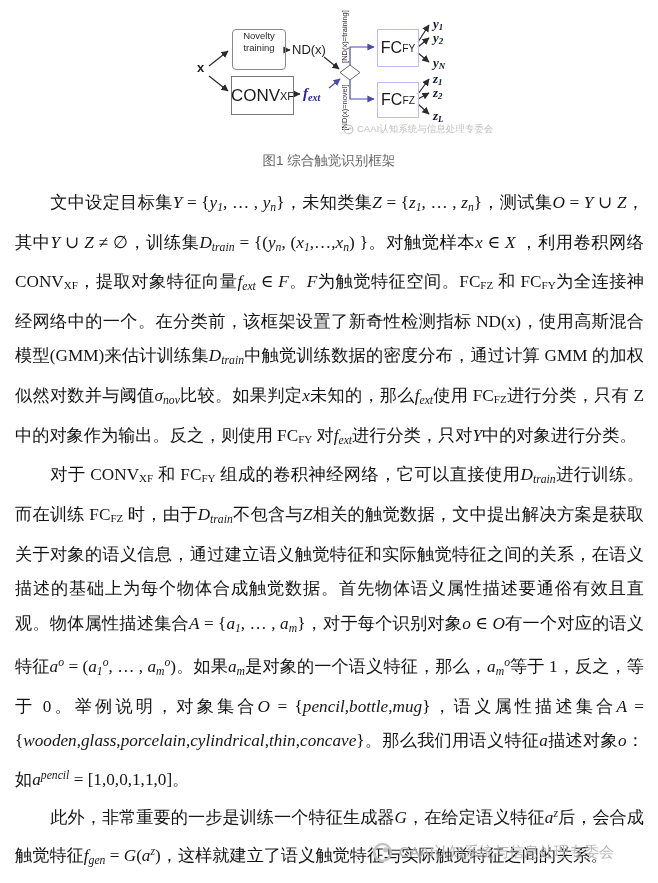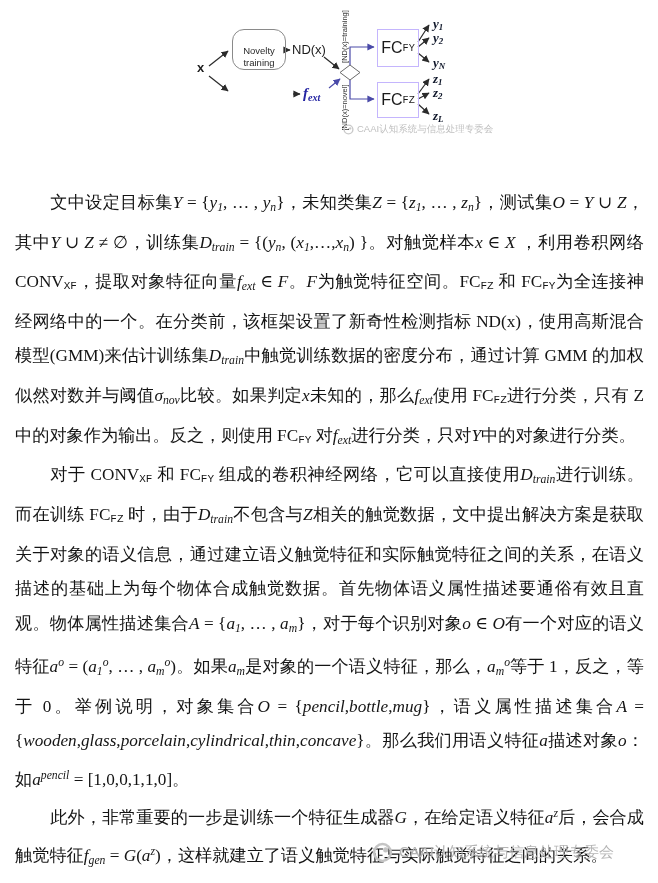--- a/index.html
+++ b/index.html
@@ -11,22 +11,22 @@
   }
 
   
   .figure { position:absolute; left:193px; top:4px; width:340px; height:142px; }
   .figure .svg-layer { position:absolute; left:0; top:0; width:340px; height:142px; }
   .dg-label { position:absolute; font-family:"Liberation Sans","DejaVu Sans",sans-serif; color:#1d1d1d; white-space:nowrap; }
   .x-label   { left:4px;  top:56px; font-size:13px; font-weight:bold; }
   .nd-label  { left:99px; top:38px; font-size:13px; }
   .novelty-box {
     position:absolute; left:39px; top:25px; width:52px; height:39px;
-    border:1px solid #8a8a8a; border-radius:12px;
-    display:flex; flex-direction:column; align-items:center; justify-content:flex-end;
+    border:1px solid #8a8a8a; border-radius:4px;
+    display:flex; flex-direction:column; align-items:center; justify-content:flex-start;
     font-family:"Liberation Sans","DejaVu Sans",sans-serif;
     font-size:9.5px; line-height:1.25; color:#2a2a2a;
   }
   .conv-box {
     position:absolute; left:38px; top:72px; width:61px; height:37px;
     border:1px solid #777;
     display:flex; align-items:center; justify-content:center;
     font-family:"Liberation Sans","DejaVu Sans",sans-serif;
     font-size:17px; color:#1a1a1a;
   }
@@ -72,21 +72,21 @@
   .body-text p {
     margin:0; text-indent:2.05em; font-size:17.2px; line-height:34.4px;
     text-align:justify; color:#141414;
   }
 
   
   .seg-c { font-style:normal; }
   .seg-m { font-style:italic; font-family:"Liberation Serif","DejaVu Serif",serif; }
   .seg-s { font-style:italic; font-family:"Liberation Serif","DejaVu Serif",serif;
            font-size:68%; vertical-align:-0.28em; }
-  .seg-S { font-style:normal; font-size:64%; vertical-align:-0.18em;font-family:Liberation Mono, monospace; }
+  .seg-S { font-style:normal; font-size:64%; vertical-align:-0.18em; }
   .seg-p { font-style:italic; font-family:"Liberation Serif","DejaVu Serif",serif;
            font-size:68%; vertical-align:0.5em; }
 
   
   .footer-watermark {
     position:absolute; left:372px; top:842px; display:flex; align-items:center; gap:6px;
     font-family:"Liberation Sans","DejaVu Sans",sans-serif;
     font-size:15px; color:#b5b5b5; white-space:nowrap; z-index:2;
   }
 </style>
@@ -133,20 +133,24 @@
 
     <span class="dg-label x-label">x</span>
 
     <div class="novelty-box">
       <span>Novelty</span>
       <span>training</span>
     </div>
 
     <span class="dg-label nd-label">ND(x)</span>
 
+    <div class="conv-box">
+        <span class="seg-c">CONV</span>
+        <span class="seg-S">XF</span>
+      </div>
 
     <span class="fext-label"><span class="seg-m">f</span><span class="seg-s">ext</span></span>
 
     <span class="branch-label branch-training">[ND(x)=training]</span>
     <span class="branch-label branch-novel">[ND(x)=novel]</span>
 
     <div class="fc-box fcfy-box">
         <span class="seg-c">FC</span>
         <span class="seg-S">FY</span>
       </div>
@@ -164,20 +168,21 @@
 
     <div class="fig-watermark">
       <svg width="11" height="11" viewBox="0 0 20 20">
         <circle cx="10" cy="10" r="8" fill="none" stroke="#c9c9c9" stroke-width="2.5"></circle>
         <circle cx="13" cy="8" r="2.2" fill="#c9c9c9"></circle>
       </svg>
       <span>CAAI认知系统与信息处理专委会</span>
     </div>
   </div>
 
+  <div class="caption">图1 综合触觉识别框架</div>
 
   <div class="body-text">
     <p><span class="seg-c">文中设定目标集</span><span class="seg-m">Y</span><span class="seg-c"> = {</span><span class="seg-m">y</span><span class="seg-s">1</span><span class="seg-c">, … , </span><span class="seg-m">y</span><span class="seg-s">n</span><span class="seg-c">}，未知类集</span><span class="seg-m">Z</span><span class="seg-c"> = {</span><span class="seg-m">z</span><span class="seg-s">1</span><span class="seg-c">, … , </span><span class="seg-m">z</span><span class="seg-s">n</span><span class="seg-c">}，测试集</span><span class="seg-m">O</span><span class="seg-c"> = </span><span class="seg-m">Y</span><span class="seg-c"> ∪ </span><span class="seg-m">Z</span><span class="seg-c">，其中</span><span class="seg-m">Y</span><span class="seg-c"> ∪ </span><span class="seg-m">Z</span><span class="seg-c"> ≠ ∅，训练集</span><span class="seg-m">D</span><span class="seg-s">train</span><span class="seg-c"> = {(</span><span class="seg-m">y</span><span class="seg-s">n</span><span class="seg-c">, (</span><span class="seg-m">x</span><span class="seg-s">1</span><span class="seg-c">,…,</span><span class="seg-m">x</span><span class="seg-s">n</span><span class="seg-c">) }。对触觉样本</span><span class="seg-m">x</span><span class="seg-c"> ∈ </span><span class="seg-m">X</span><span class="seg-c"> ，利用卷积网络 CONV</span><span class="seg-S">XF</span><span class="seg-c">，提取对象特征向量</span><span class="seg-m">f</span><span class="seg-s">ext</span><span class="seg-c"> ∈ </span><span class="seg-m">F</span><span class="seg-c">。</span><span class="seg-m">F</span><span class="seg-c">为触觉特征空间。FC</span><span class="seg-S">FZ</span><span class="seg-c"> 和 FC</span><span class="seg-S">FY</span><span class="seg-c">为全连接神经网络中的一个。在分类前，该框架设置了新奇性检测指标 ND(x)，使用高斯混合模型(GMM)来估计训练集</span><span class="seg-m">D</span><span class="seg-s">train</span><span class="seg-c">中触觉训练数据的密度分布，通过计算 GMM 的加权似然对数并与阈值</span><span class="seg-m">σ</span><span class="seg-s">nov</span><span class="seg-c">比较。如果判定</span><span class="seg-m">x</span><span class="seg-c">未知的，那么</span><span class="seg-m">f</span><span class="seg-s">ext</span><span class="seg-c">使用 FC</span><span class="seg-S">FZ</span><span class="seg-c">进行分类，只有 Z 中的对象作为输出。反之，则使用 FC</span><span class="seg-S">FY</span><span class="seg-c"> 对</span><span class="seg-m">f</span><span class="seg-s">ext</span><span class="seg-c">进行分类，只对</span><span class="seg-m">Y</span><span class="seg-c">中的对象进行分类。</span></p>
     <p><span class="seg-c">对于 CONV</span><span class="seg-S">XF</span><span class="seg-c"> 和 FC</span><span class="seg-S">FY</span><span class="seg-c"> 组成的卷积神经网络，它可以直接使用</span><span class="seg-m">D</span><span class="seg-s">train</span><span class="seg-c">进行训练。而在训练 FC</span><span class="seg-S">FZ</span><span class="seg-c"> 时，由于</span><span class="seg-m">D</span><span class="seg-s">train</span><span class="seg-c">不包含与</span><span class="seg-m">Z</span><span class="seg-c">相关的触觉数据，文中提出解决方案是获取关于对象的语义信息，通过建立语义触觉特征和实际触觉特征之间的关系，在语义描述的基础上为每个物体合成触觉数据。首先物体语义属性描述要通俗有效且直观。物体属性描述集合</span><span class="seg-m">A</span><span class="seg-c"> = {</span><span class="seg-m">a</span><span class="seg-s">1</span><span class="seg-c">, … , </span><span class="seg-m">a</span><span class="seg-s">m</span><span class="seg-c">}，对于每个识别对象</span><span class="seg-m">o</span><span class="seg-c"> ∈ </span><span class="seg-m">O</span><span class="seg-c">有一个对应的语义特征</span><span class="seg-m">a</span><span class="seg-p">o</span><span class="seg-c"> = (</span><span class="seg-m">a</span><span class="seg-s">1</span><span class="seg-p">o</span><span class="seg-c">, … , </span><span class="seg-m">a</span><span class="seg-s">m</span><span class="seg-p">o</span><span class="seg-c">)。如果</span><span class="seg-m">a</span><span class="seg-s">m</span><span class="seg-c">是对象的一个语义特征，那么，</span><span class="seg-m">a</span><span class="seg-s">m</span><span class="seg-p">o</span><span class="seg-c">等于 1，反之，等于 0。举例说明，对象集合</span><span class="seg-m">O</span><span class="seg-c"> = {</span><span class="seg-m">pencil</span><span class="seg-c">,</span><span class="seg-m">bottle</span><span class="seg-c">,</span><span class="seg-m">mug</span><span class="seg-c">}，语义属性描述集合</span><span class="seg-m">A</span><span class="seg-c"> = {</span><span class="seg-m">wooden</span><span class="seg-c">,</span><span class="seg-m">glass</span><span class="seg-c">,</span><span class="seg-m">porcelain</span><span class="seg-c">,</span><span class="seg-m">cylindrical</span><span class="seg-c">,</span><span class="seg-m">thin</span><span class="seg-c">,</span><span class="seg-m">concave</span><span class="seg-c">}。那么我们用语义特征</span><span class="seg-m">a</span><span class="seg-c">描述对象</span><span class="seg-m">o</span><span class="seg-c">：如</span><span class="seg-m">a</span><span class="seg-p">pencil</span><span class="seg-c"> = [1,0,0,1,1,0]。</span></p>
     <p><span class="seg-c">此外，非常重要的一步是训练一个特征生成器</span><span class="seg-m">G</span><span class="seg-c">，在给定语义特征</span><span class="seg-m">a</span><span class="seg-p">z</span><span class="seg-c">后，会合成触觉特征</span><span class="seg-m">f</span><span class="seg-s">gen</span><span class="seg-c"> = </span><span class="seg-m">G</span><span class="seg-c">(</span><span class="seg-m">a</span><span class="seg-p">z</span><span class="seg-c">)，这样就建立了语义触觉特征与实际触觉特征之间的关系。</span></p>
   </div>
 
   <div class="footer-watermark">
     <svg width="21" height="21" viewBox="0 0 20 20">
       <circle cx="10" cy="10" r="8" fill="none" stroke="#c4c4c4" stroke-width="2.4"></circle>

